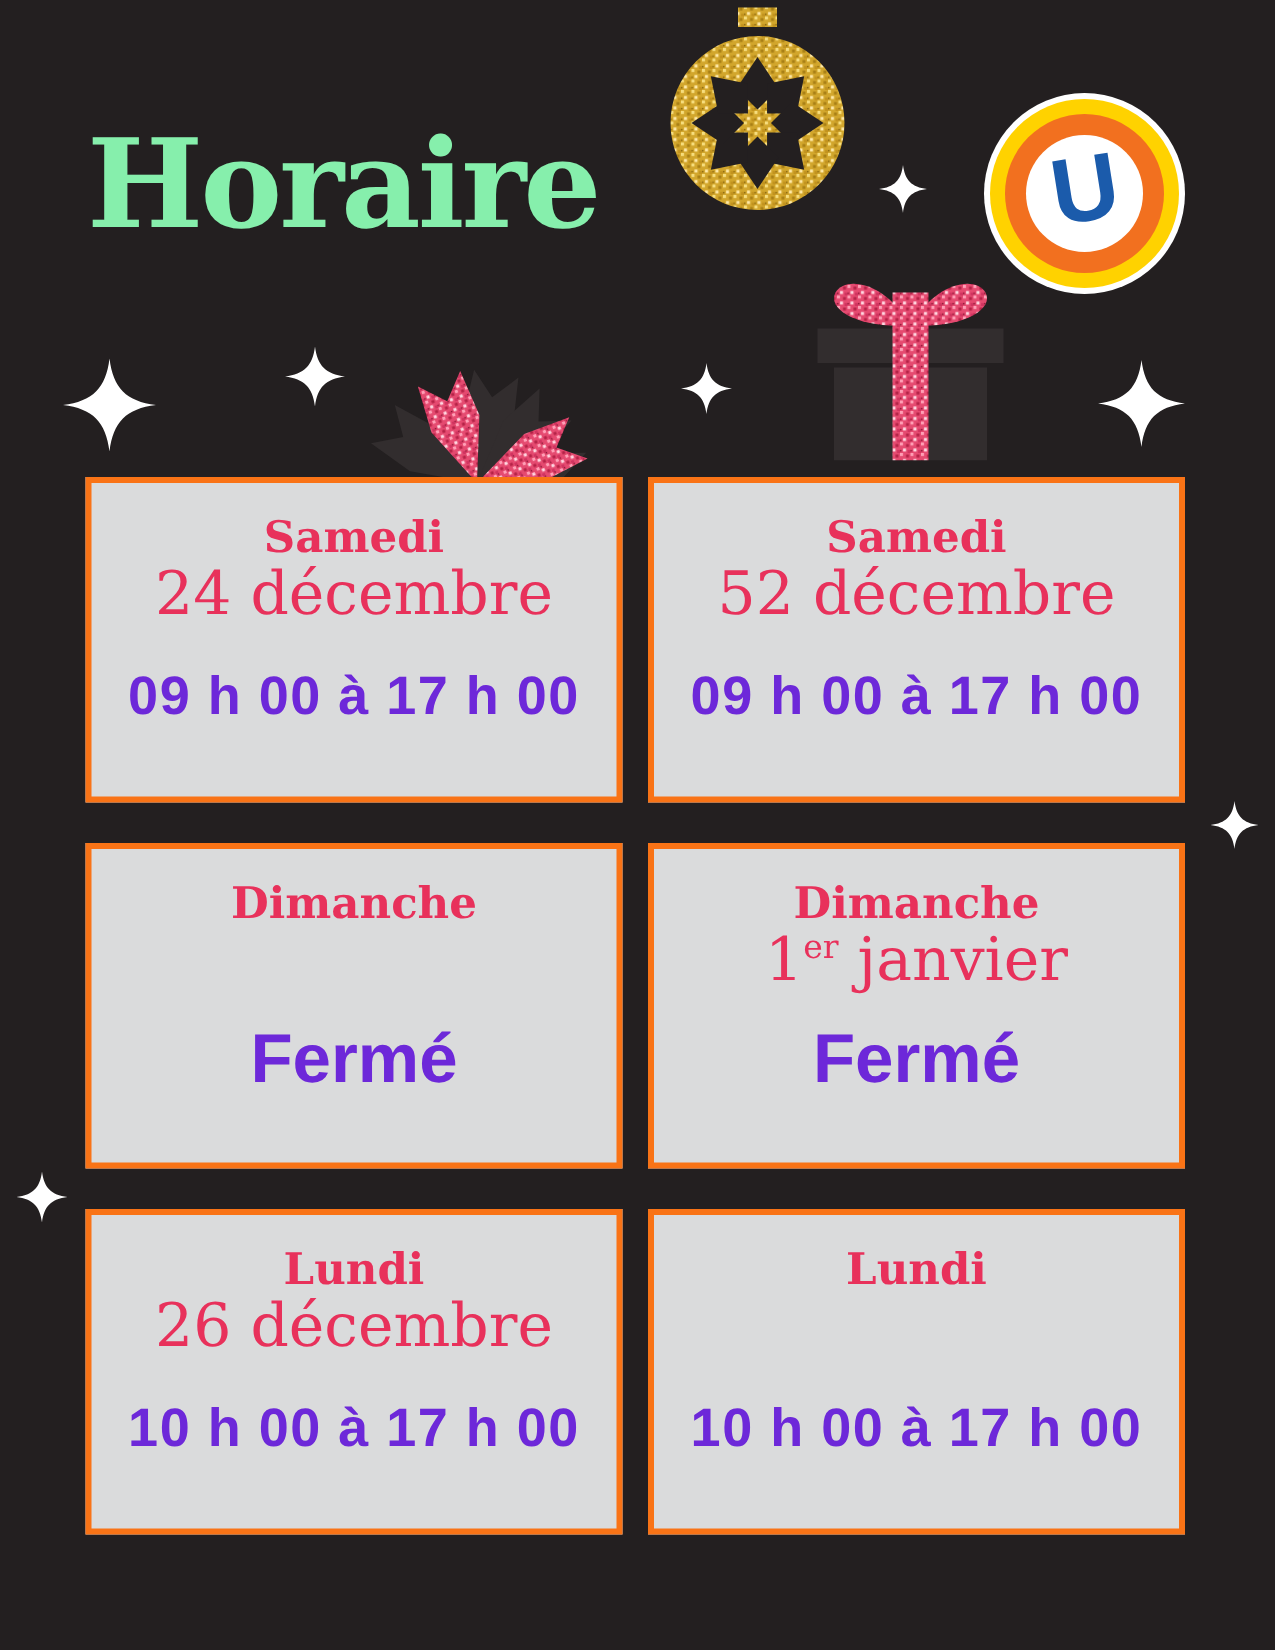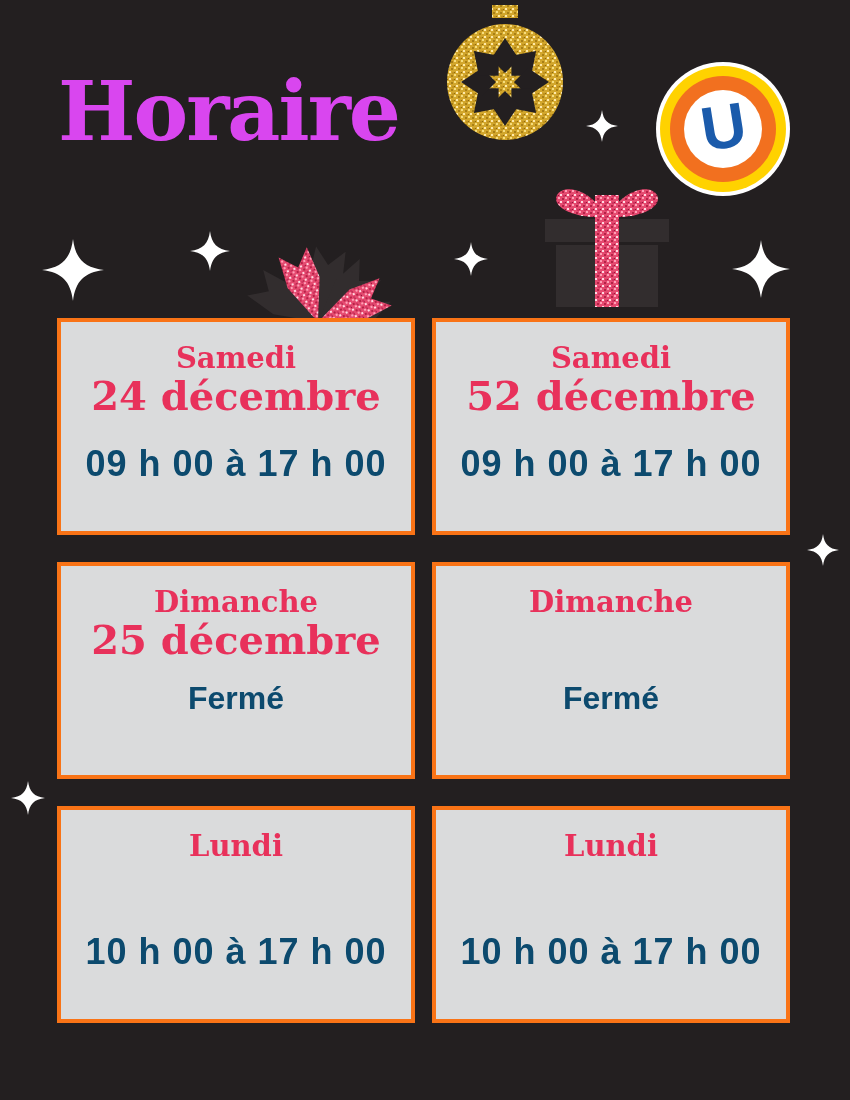--- a/index.html
+++ b/index.html
@@ -3,22 +3,22 @@
 <meta charset="utf-8">
 <style>
   html,body{margin:0;padding:0;background:#231f20;}
   .poster{
     position:relative;width:850px;height:1100px;overflow:hidden;
     background:#231f20;
     font-family:"Liberation Sans",sans-serif;
   }
   
   .title{
-    position:absolute;left:58px;top:16px;
-    color:#d946ef;
+    position:absolute;left:58px;top:28px;
+    color:#86efac;
     font-family:"DejaVu Serif",serif;
     font-weight:700;
     font-size:82px;
     line-height:0.98;
     letter-spacing:-2px;
   }
   .title span{display:block;}
   
   .logo{
     position:absolute;left:684px;top:90px;width:78px;height:78px;
@@ -49,30 +49,30 @@
     background:#dadbdc;
     border:4px solid #f97316;
     position:relative;text-align:center;
   }
   .day{
     margin-top:20px;
     font-family:"DejaVu Serif",serif;font-weight:700;
     font-size:29px;color:#e8315b;line-height:1.12;
   }
   .date{
-    font-family:"DejaVu Serif",serif;font-weight:700;
+    font-family:"DejaVu Serif",serif;font-weight:400;
     font-size:40px;color:#e8315b;line-height:1.12;
   }
   .date sup{font-size:55%;vertical-align:super;}
   .hours{
     position:absolute;left:0;right:0;top:124px;
-    font-weight:bold;font-size:36px;color:#0c4a6e;
+    font-weight:bold;font-size:36px;color:#6d28d9;
     letter-spacing:1px;line-height:1;
   }
-  .hours.closed{font-size:32px;top:116px;letter-spacing:0;}
+  .hours.closed{font-size:46px;top:116px;letter-spacing:0;}
 </style>
 </head>
 <body>
 
 <div class="poster">
 
   <h1 class="title">
     <span>Horaire</span>
   </h1>
 
@@ -183,33 +183,34 @@
     </section>
 
     <section class="card">
       <div class="day">Samedi</div>
       <div class="date"><span>52 décembre</span><sup></sup><span></span></div>
       <div class="hours">09 h 00 à 17 h 00</div>
     </section>
 
     <section class="card">
       <div class="day">Dimanche</div>
-      <div class="date"><span>25 décembre</span><sup></sup><span></span></div>
       <div class="hours closed">Fermé</div>
     </section>
 
     <section class="card">
       <div class="day">Dimanche</div>
+      <div class="date"><span>1</span><sup>er</sup><span> janvier</span></div>
       <div class="hours closed">Fermé</div>
+    </section>
+
+    <section class="card">
+      <div class="day">Lundi</div>
+      <div class="date"><span>26 décembre</span><sup></sup><span></span></div>
+      <div class="hours">10 h 00 à 17 h 00</div>
     </section>
 
     <section class="card">
       <div class="day">Lundi</div>
       <div class="hours">10 h 00 à 17 h 00</div>
     </section>
 
-    <section class="card">
-      <div class="day">Lundi</div>
-      <div class="hours">10 h 00 à 17 h 00</div>
-    </section>
-
   </main>
 </div>
 
 </body></html>

